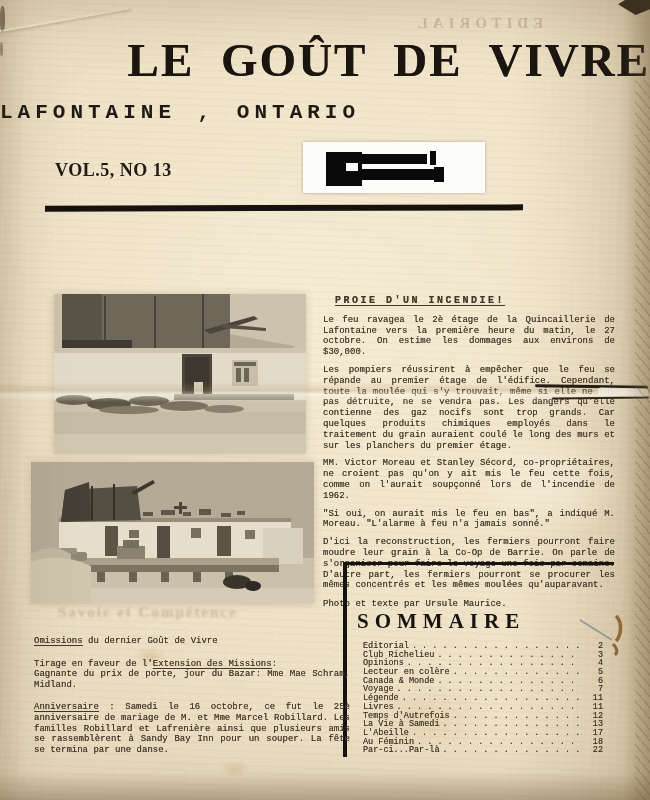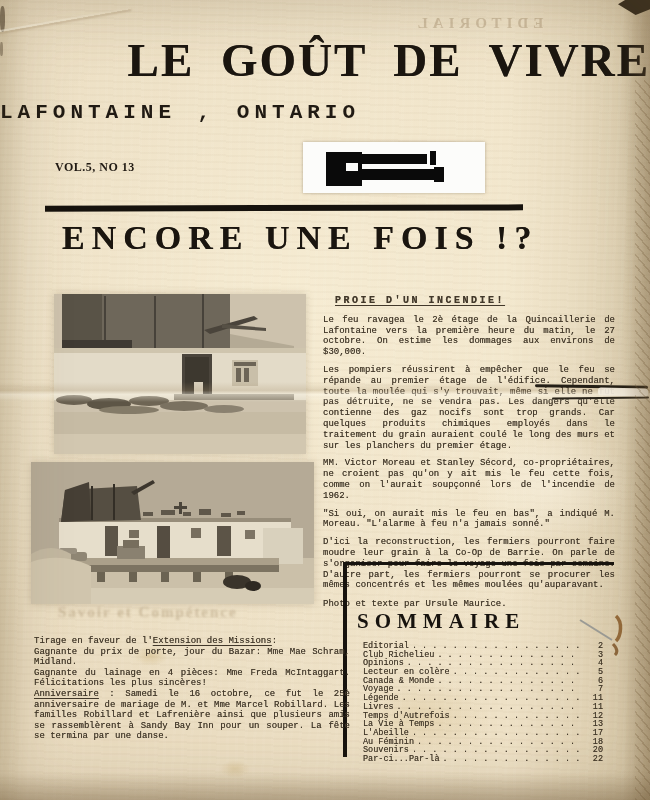--- a/index.html
+++ b/index.html
@@ -45,21 +45,21 @@
     transform:scaleX(-1);filter:blur(.6px);color:rgba(124,98,60,.28);
     font-weight:700;font-size:15px;letter-spacing:5px;}
   .ghost-bottom{position:absolute;left:58px;top:604px;width:250px;filter:blur(1px);
     color:rgba(130,102,62,.30);font-weight:700;font-size:15px;letter-spacing:2px;}
   
   .masthead{position:absolute;left:0;top:33px;width:100%;margin:0;text-align:right;
     font-size:47px;font-weight:700;letter-spacing:2px;word-spacing:13px;color:#1b1610;
     text-shadow:0 0 .5px rgba(27,22,16,.7);}
   .location{position:absolute;left:0;top:101px;width:100%;text-align:left;
     font-size:21px;font-weight:700;letter-spacing:5px;word-spacing:4px;color:#201a13;font-family:Liberation Mono, monospace;}
-  .issue{position:absolute;left:55px;top:160px;font-size:12px;font-weight:700;letter-spacing:.5px;color:#211b14;}
+  .issue{position:absolute;left:55px;top:160px;font-size:18px;font-weight:700;letter-spacing:.5px;color:#211b14;}
   .redaction{position:absolute;left:303px;top:142px;width:182px;height:51px;background:#fcfcfa;
     box-shadow:0 0 3px rgba(60,45,25,.35);}
   .rule{position:absolute;left:45px;top:205px;width:478px;height:6px;background:#16120d;transform:rotate(-.15deg);}
   .headline{position:absolute;left:62px;top:219px;margin:0;font-size:34px;font-weight:700;
     letter-spacing:7px;color:#1a150f;text-shadow:0 0 .5px rgba(26,21,15,.7);}
   
   .photo{position:absolute;margin:0;padding:0;box-shadow:0 0 7px rgba(110,90,60,.25);}
   .photo svg{display:block;}
   .photo-1{left:54px;top:294px;width:252px;height:160px;}
   .photo-2{left:31px;top:462px;width:283px;height:142px;}
@@ -80,21 +80,21 @@
     font-size:8.5px;color:#42382a;text-shadow:0 0 .3px rgba(66,56,42,.7);}
   .toc-row{display:flex;align-items:baseline;height:8.7px;line-height:8.7px;}
   .toc-dots{flex:1;overflow:hidden;white-space:nowrap;margin:0 3px;}
   .toc-dots::after{content:". . . . . . . . . . . . . . . . . . . . . . . . . . . . . . . . . . . .";letter-spacing:0;}
   .toc-page{width:18px;text-align:right;}
   
   .notes{position:absolute;left:34px;top:636px;width:316px;
     font-family:"Liberation Mono", monospace;font-size:9px;line-height:10.6px;
     color:#42382a;text-align:justify;text-shadow:0 0 .4px rgba(66,56,42,.75);}
   .notes p{margin:0;}
-  .notes .gap{margin-top:0;}
+  .notes .gap{margin-top:12px;}
   .u{text-decoration:underline;text-underline-offset:2px;}
   
   .staple{position:absolute;left:572px;top:610px;}
 </style>
 </head>
 <body>
 
 <div class="page">
 
   <div class="fiber"></div>
@@ -115,21 +115,20 @@
       <rect x="23" y="10" width="36" height="34" fill="#0a0a0a"></rect>
       <rect x="50" y="12" width="74" height="10" fill="#0a0a0a"></rect>
       <rect x="127" y="9" width="6" height="14" fill="#0a0a0a"></rect>
       <rect x="50" y="27" width="84" height="11" fill="#0a0a0a"></rect>
       <rect x="131" y="25" width="10" height="15" fill="#0a0a0a"></rect>
       <rect x="43" y="21" width="12" height="8" fill="#fcfcfa"></rect>
     </svg>
   </div>
 
   <div class="rule"></div>
-  <h2 class="headline">ENCORE UNE FOIS !?</h2>
 
   <figure class="photo photo-1">
     <svg width="252" height="160" viewBox="0 0 252 160">
       <rect width="252" height="160" fill="#cdc2ad"></rect>
       <rect y="118" width="252" height="42" fill="#c6bba4"></rect>
       <rect y="140" width="252" height="20" fill="#d2c7b0"></rect>
       <rect x="8" width="168" height="54" fill="#6e675a"></rect>
       <rect x="8" width="40" height="54" fill="#595347"></rect>
       <rect x="50" y="2" width="2" height="50" fill="#47423a"></rect>
       <rect x="100" y="2" width="2" height="52" fill="#47423a"></rect>
@@ -259,51 +258,46 @@
           <span class="toc-label">Livres</span>
           <span class="toc-dots"></span>
           <span class="toc-page">11</span>
         </div>
       <div class="toc-row">
           <span class="toc-label">Temps d'Autrefois</span>
           <span class="toc-dots"></span>
           <span class="toc-page">12</span>
         </div>
       <div class="toc-row">
-          <span class="toc-label">La Vie à Temps</span>
+          <span class="toc-label">La Vie à Samedi</span>
           <span class="toc-dots"></span>
           <span class="toc-page">13</span>
         </div>
       <div class="toc-row">
           <span class="toc-label">L'Abeille</span>
           <span class="toc-dots"></span>
           <span class="toc-page">17</span>
         </div>
       <div class="toc-row">
           <span class="toc-label">Au Féminin</span>
           <span class="toc-dots"></span>
           <span class="toc-page">18</span>
-        </div>
-      <div class="toc-row">
-          <span class="toc-label">Souvenirs</span>
-          <span class="toc-dots"></span>
-          <span class="toc-page">20</span>
         </div>
       <div class="toc-row">
           <span class="toc-label">Par-ci...Par-là</span>
           <span class="toc-dots"></span>
           <span class="toc-page">22</span>
         </div>
     </div>
   </section>
 
   <section class="notes">
+    <p><span class="u">Omissions</span><span> du dernier Goût de Vivre</span></p>
     <p class="gap"><span>Tirage en faveur de l'</span><span class="u">Extension des Missions</span><span>:</span></p>
     <p>Gagnante du prix de porte, jour du Bazar: Mme Mae Schram, Midland.</p>
-    <p>Gagnante du lainage en 4 pièces: Mme Freda McIntaggart.  Félicitations les plus sincères!</p>
     <p class="gap"><span class="u">Anniversaire</span><span> :  Samedi le 16 octobre, ce fut le 25è anniversaire de mariage de M. et Mme Marcel Robillard. Les familles Robillard et Lafrenière ainsi que plusieurs amis se rassemblèrent à Sandy Bay Inn pour un souper. La fête se termina par une danse.</span></p>
   </section>
 
   <svg class="staple" width="62" height="46" viewBox="0 0 62 46">
     <line x1="8" y1="10" x2="40" y2="30" stroke="#9c9c96" stroke-width="2"></line>
     <path d="M44 6 C51 12 49 26 44 31" fill="none" stroke="#8a5a28" stroke-width="3.5" opacity=".85"></path>
     <path d="M41 34 C45 38 46 42 43 45" fill="none" stroke="#7a4f22" stroke-width="3" opacity=".8"></path>
   </svg>
 
   <div class="crease-band"></div>

